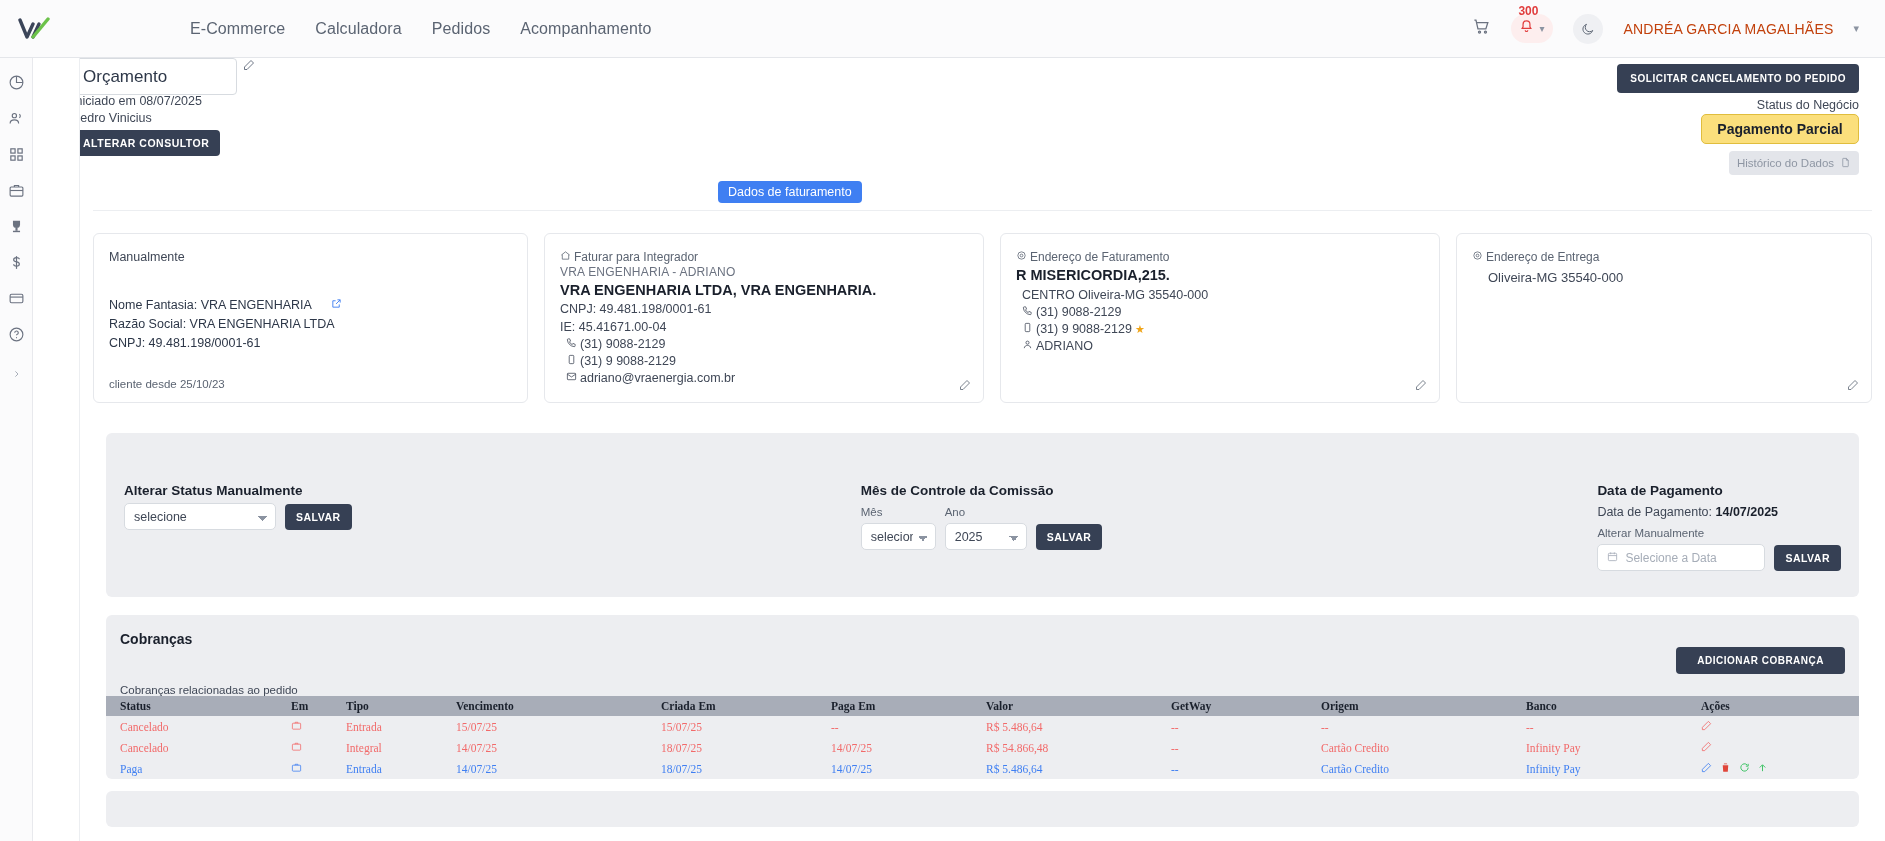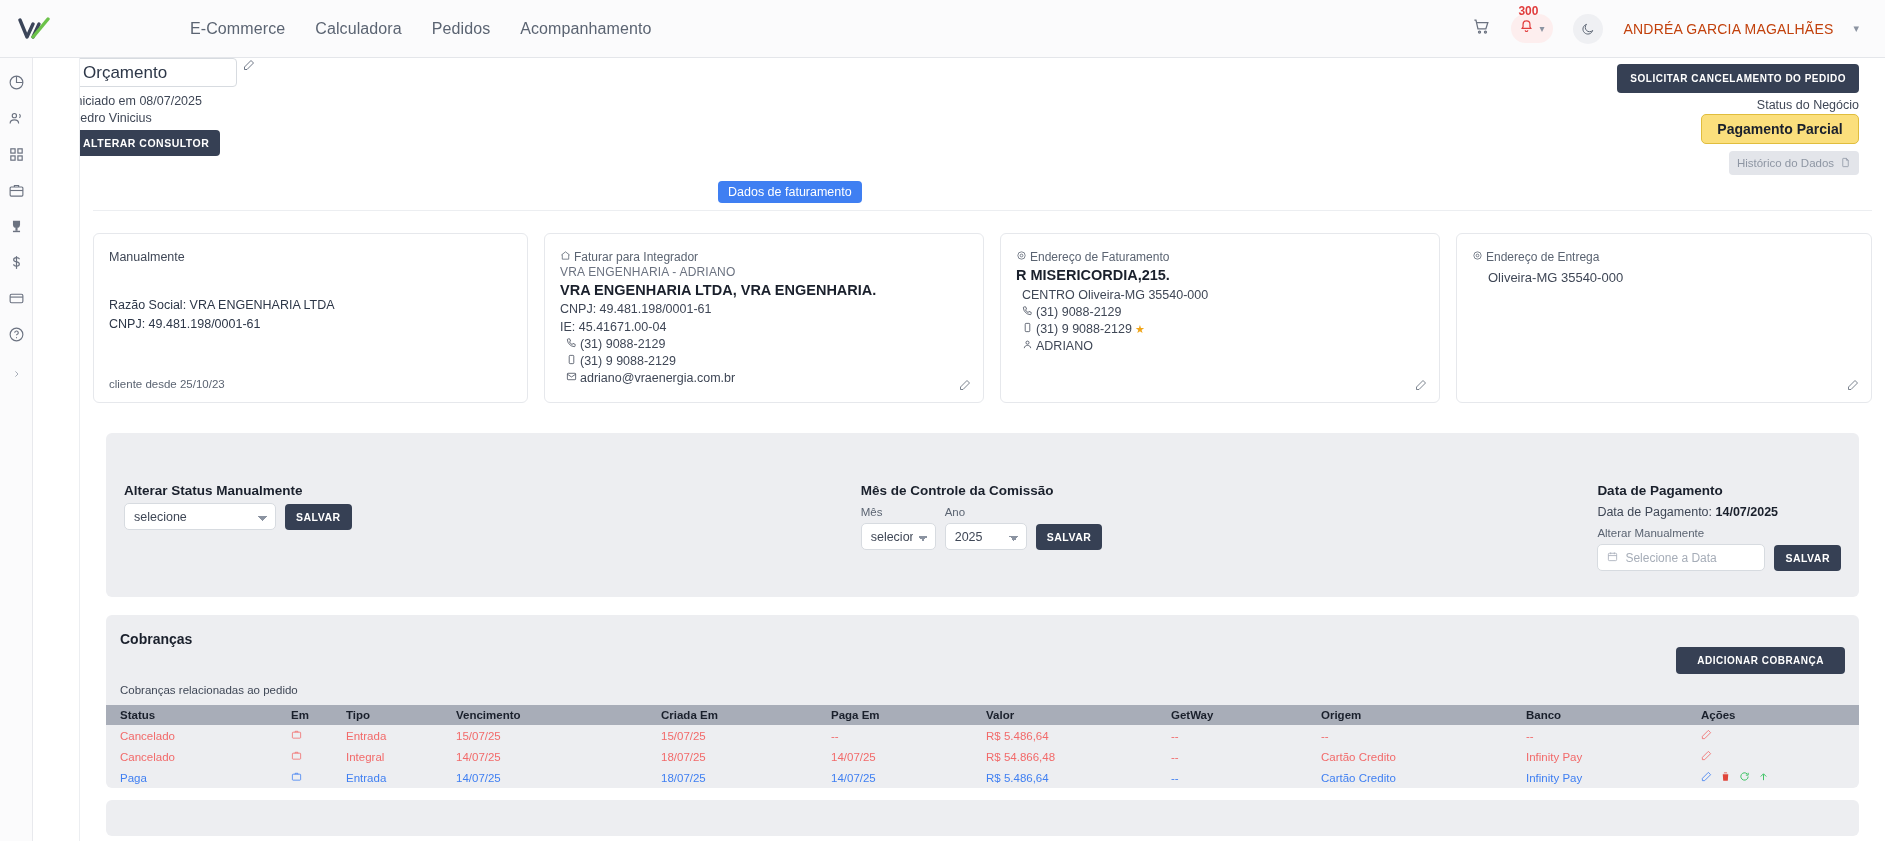--- a/index.html
+++ b/index.html
@@ -59,21 +59,21 @@
   
   .main {
     position: absolute; top: 58px; left: 80px; right: 0; bottom: 0;
     background: #ffffff; overflow: hidden;
   }
 
   
   .head-block { position: relative; padding: 12px 0 0 0; height: 152px; }
   .title-input {
     position:absolute; left: -8px; top: 0px;
-    width: 165px; height: 29px; border: 1px solid #d7dbe0; border-radius: 4px;
+    width: 165px; height: 37px; border: 1px solid #d7dbe0; border-radius: 4px;
     padding: 0 10px; font-size: 17px; color:#2d3748;
     font-family:"Liberation Sans", sans-serif; background:#fff;
   }
   .title-pencil { position:absolute; left: 163px; top: 1px; color:#4a5568; font-size: 13px; }
   .started { position:absolute; left: -8px; top: 36px; font-size:12.5px; color:#3f4756; }
   .consultor-name { position:absolute; left: -8px; top: 53px; font-size:12.5px; color:#3f4756; }
   .btn-dark {
     background:#364054; color:#fff; border:none; border-radius: 4px;
     font-size: 10.5px; font-weight: 700; letter-spacing:.5px;
     padding: 7px 11px; cursor:pointer; font-family:"Liberation Sans", sans-serif;
@@ -175,21 +175,21 @@
   }
 
   
   .cob-panel {
     margin: 18px 26px 0 26px; background:#edeef1; border-radius: 6px;
     padding: 16px 0 0 0; position:relative;
   }
   .cob-title { font-size: 14px; font-weight: 700; color:#1a202c; padding-left: 14px; }
   .add-cob-btn { position:absolute; right: 14px; top: 32px; padding: 8px 21px; font-size: 10px; }
   .cob-sub { font-size: 11.5px; color:#3f4756; padding-left: 14px; margin-top: 37px; }
-  table.cob { width: 100%; border-collapse: collapse; margin-top: 9px; }
+  table.cob { width: 100%; border-collapse: collapse; margin-top: 0; font-family: Liberation Serif, serif; }
   table.cob th {
     background:#a8adb8; color:#1a202c; font-size: 11.5px; font-weight: 700;
     text-align: left; padding: 4px 0 4px 0; height: 18px;
   }
   table.cob th:first-child, table.cob td:first-child { padding-left: 14px; }
   table.cob td { font-size: 11.5px; padding: 4px 0; height: 18px; }
   tr.r-cancel td { color:#f26a6a; }
   tr.r-paid td { color:#3f7ff2; }
   .act-ico { margin-right: 5px; font-size: 11px; }
   .a-edit { color:#f26a6a; }
@@ -343,20 +343,30 @@
       </div>
     </div>
 
     <div class="cards-wrap">
       <div class="tooltip-badge">Dados de faturamento</div>
       <div class="cards-row">
 
         <div class="card integrator">
           <div class="card-label">Manualmente</div>
           <div class="int-lines">
+            <div>
+              <span>Nome Fantasia: VRA ENGENHARIA</span>
+              <span class="ext-link">
+                <svg width="11" height="11" viewBox="0 0 24 24" fill="none" stroke="currentColor" stroke-width="2">
+                    <path d="M14 4h6v6"></path>
+                    <path d="M20 4l-9 9"></path>
+                    <path d="M18 14v6H4V6h6"></path>
+                  </svg>
+              </span>
+            </div>
             <div>Razão Social: VRA ENGENHARIA LTDA</div>
             <div>CNPJ: 49.481.198/0001-61</div>
           </div>
           <div class="since">cliente desde 25/10/23</div>
         </div>
 
         <div class="card billto">
           <div class="mini-head">
             <span>
               <svg width="11" height="11" viewBox="0 0 24 24" fill="none" stroke="currentColor" stroke-width="1.7">

